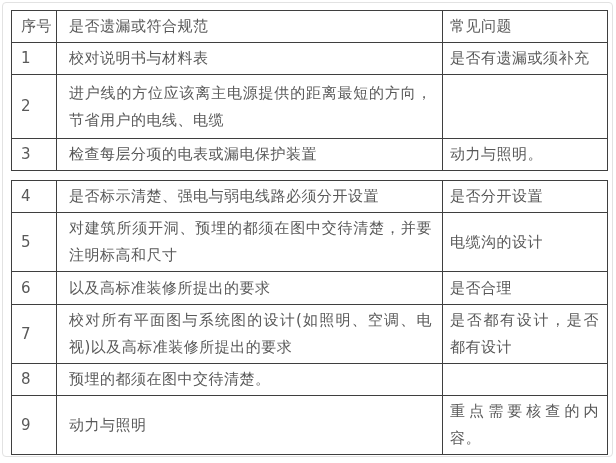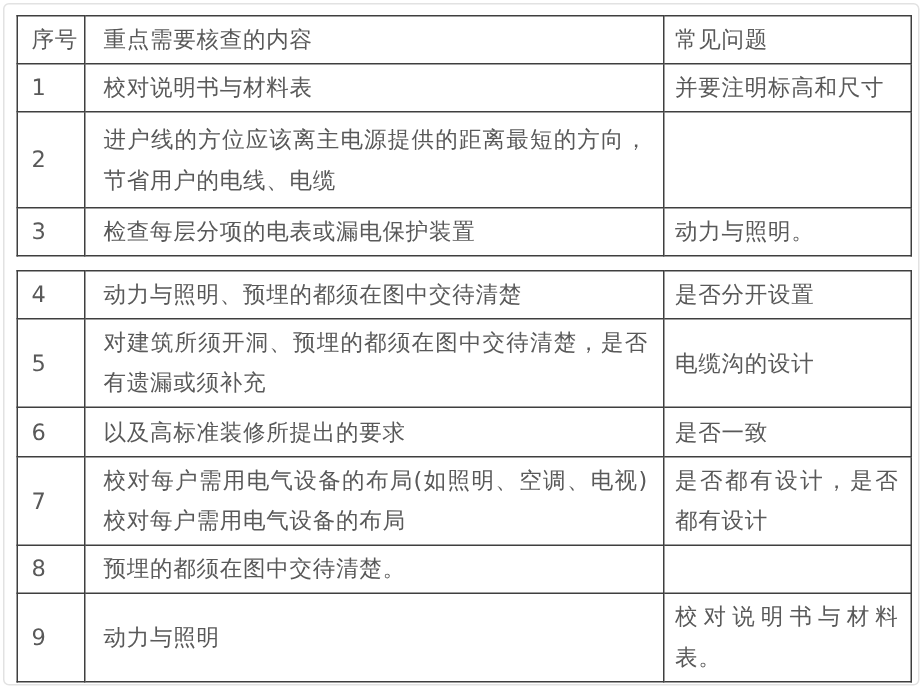--- a/index.html
+++ b/index.html
@@ -68,27 +68,27 @@
 
     <table class="tbl-top">
       <colgroup>
           <col class="c-no">
           <col class="c-main">
           <col class="c-issue">
         </colgroup>
       <tbody>
           <tr class="h-row">
         <th class="cell-no">序号</th>
-        <th class="cell-main">重点需要核查的内容</th>
+        <th class="cell-main">是否遗漏或符合规范</th>
         <th class="cell-issue">常见问题</th>
       </tr>
       <tr class="r-h28">
         <td class="cell-no">1</td>
         <td class="cell-main">校对说明书与材料表</td>
-        <td class="cell-issue">并要注明标高和尺寸</td>
+        <td class="cell-issue">是否有遗漏或须补充</td>
       </tr>
       <tr class="r-h64">
         <td class="cell-no">2</td>
         <td class="cell-main">进户线的方位应该离主电源提供的距离最短的方向，节省用户的电线、电缆</td>
         <td class="cell-issue"></td>
       </tr>
       <tr class="r-h28">
         <td class="cell-no">3</td>
         <td class="cell-main">检查每层分项的电表或漏电保护装置</td>
         <td class="cell-issue">动力与照明。</td>
@@ -98,45 +98,45 @@
 
     <table class="tbl-bottom">
       <colgroup>
           <col class="c-no">
           <col class="c-main">
           <col class="c-issue">
         </colgroup>
       <tbody>
           <tr class="r-h29">
         <td class="cell-no">4</td>
-        <td class="cell-main">动力与照明、预埋的都须在图中交待清楚</td>
+        <td class="cell-main">是否标示清楚、强电与弱电线路必须分开设置</td>
         <td class="cell-issue">是否分开设置</td>
       </tr>
       <tr class="r-h53">
         <td class="cell-no">5</td>
-        <td class="cell-main">对建筑所须开洞、预埋的都须在图中交待清楚，是否有遗漏或须补充</td>
+        <td class="cell-main">对建筑所须开洞、预埋的都须在图中交待清楚，并要注明标高和尺寸</td>
         <td class="cell-issue">电缆沟的设计</td>
       </tr>
       <tr class="r-h33">
         <td class="cell-no">6</td>
         <td class="cell-main">以及高标准装修所提出的要求</td>
-        <td class="cell-issue">是否一致</td>
+        <td class="cell-issue">是否合理</td>
       </tr>
       <tr class="r-h58">
         <td class="cell-no">7</td>
-        <td class="cell-main">校对每户需用电气设备的布局(如照明、空调、电视)校对每户需用电气设备的布局</td>
+        <td class="cell-main">校对所有平面图与系统图的设计(如照明、空调、电视)以及高标准装修所提出的要求</td>
         <td class="cell-issue">是否都有设计，是否都有设计</td>
       </tr>
       <tr class="r-h31">
         <td class="cell-no">8</td>
         <td class="cell-main">预埋的都须在图中交待清楚。</td>
         <td class="cell-issue"></td>
       </tr>
       <tr class="r-h59">
         <td class="cell-no">9</td>
         <td class="cell-main">动力与照明</td>
-        <td class="cell-issue">校对说明书与材料表。</td>
+        <td class="cell-issue">重点需要核查的内容。</td>
       </tr>
     </tbody>
       </table>
 
   </div>
 </div>
 
 </body></html>

